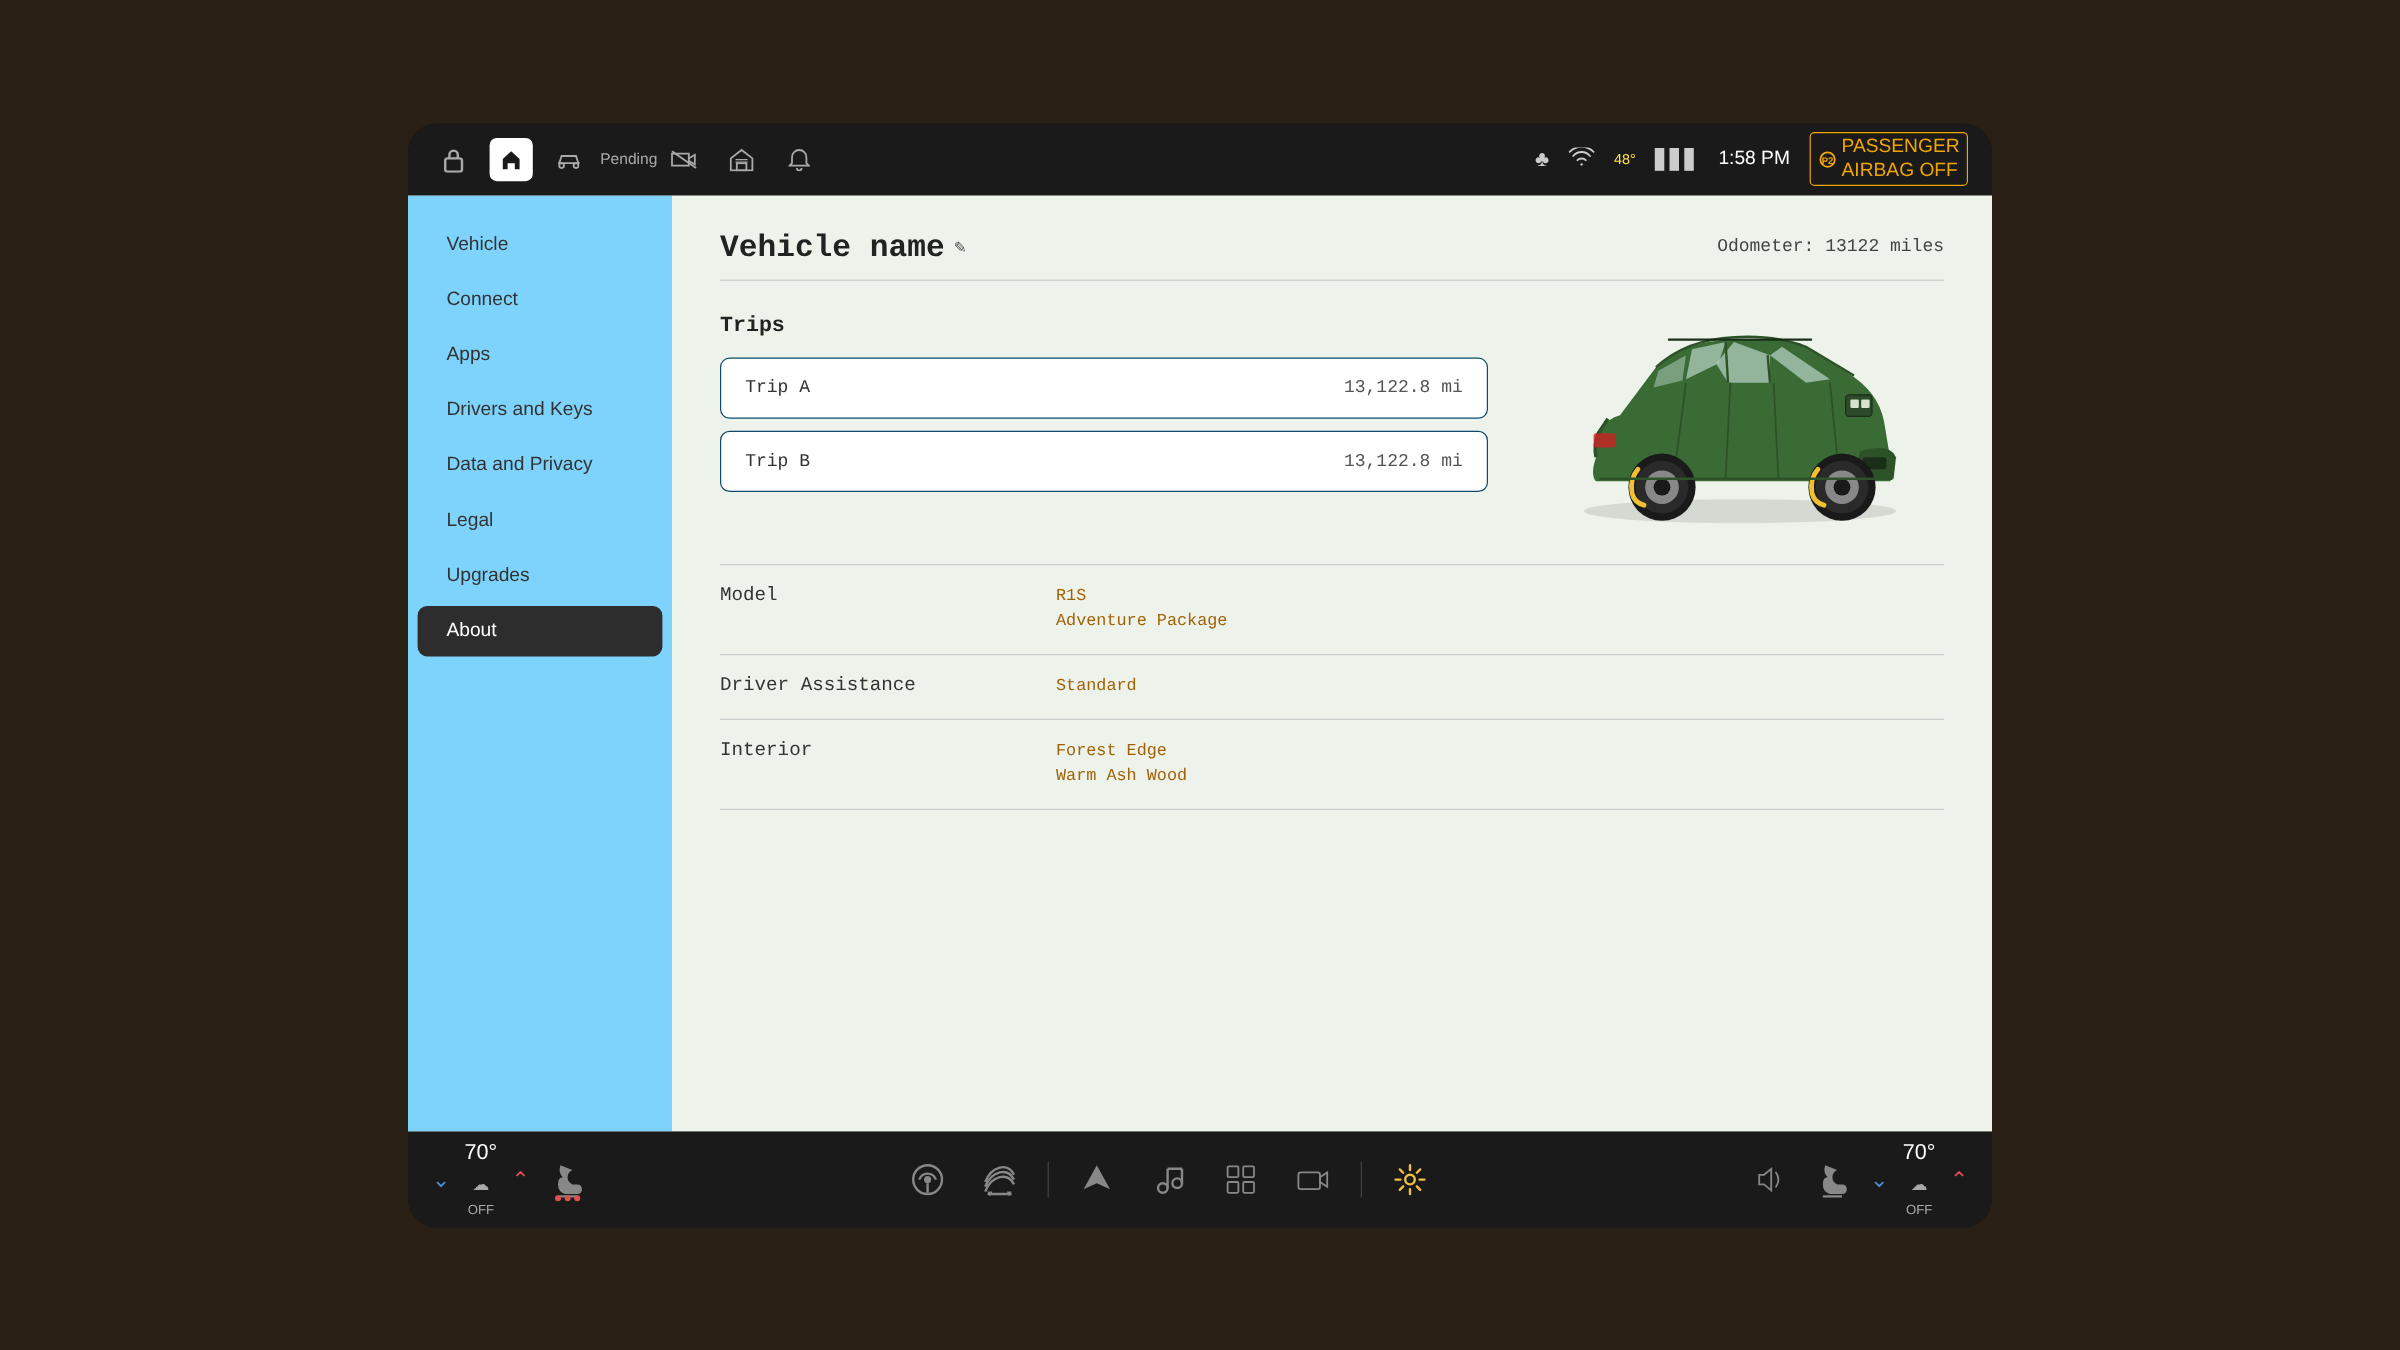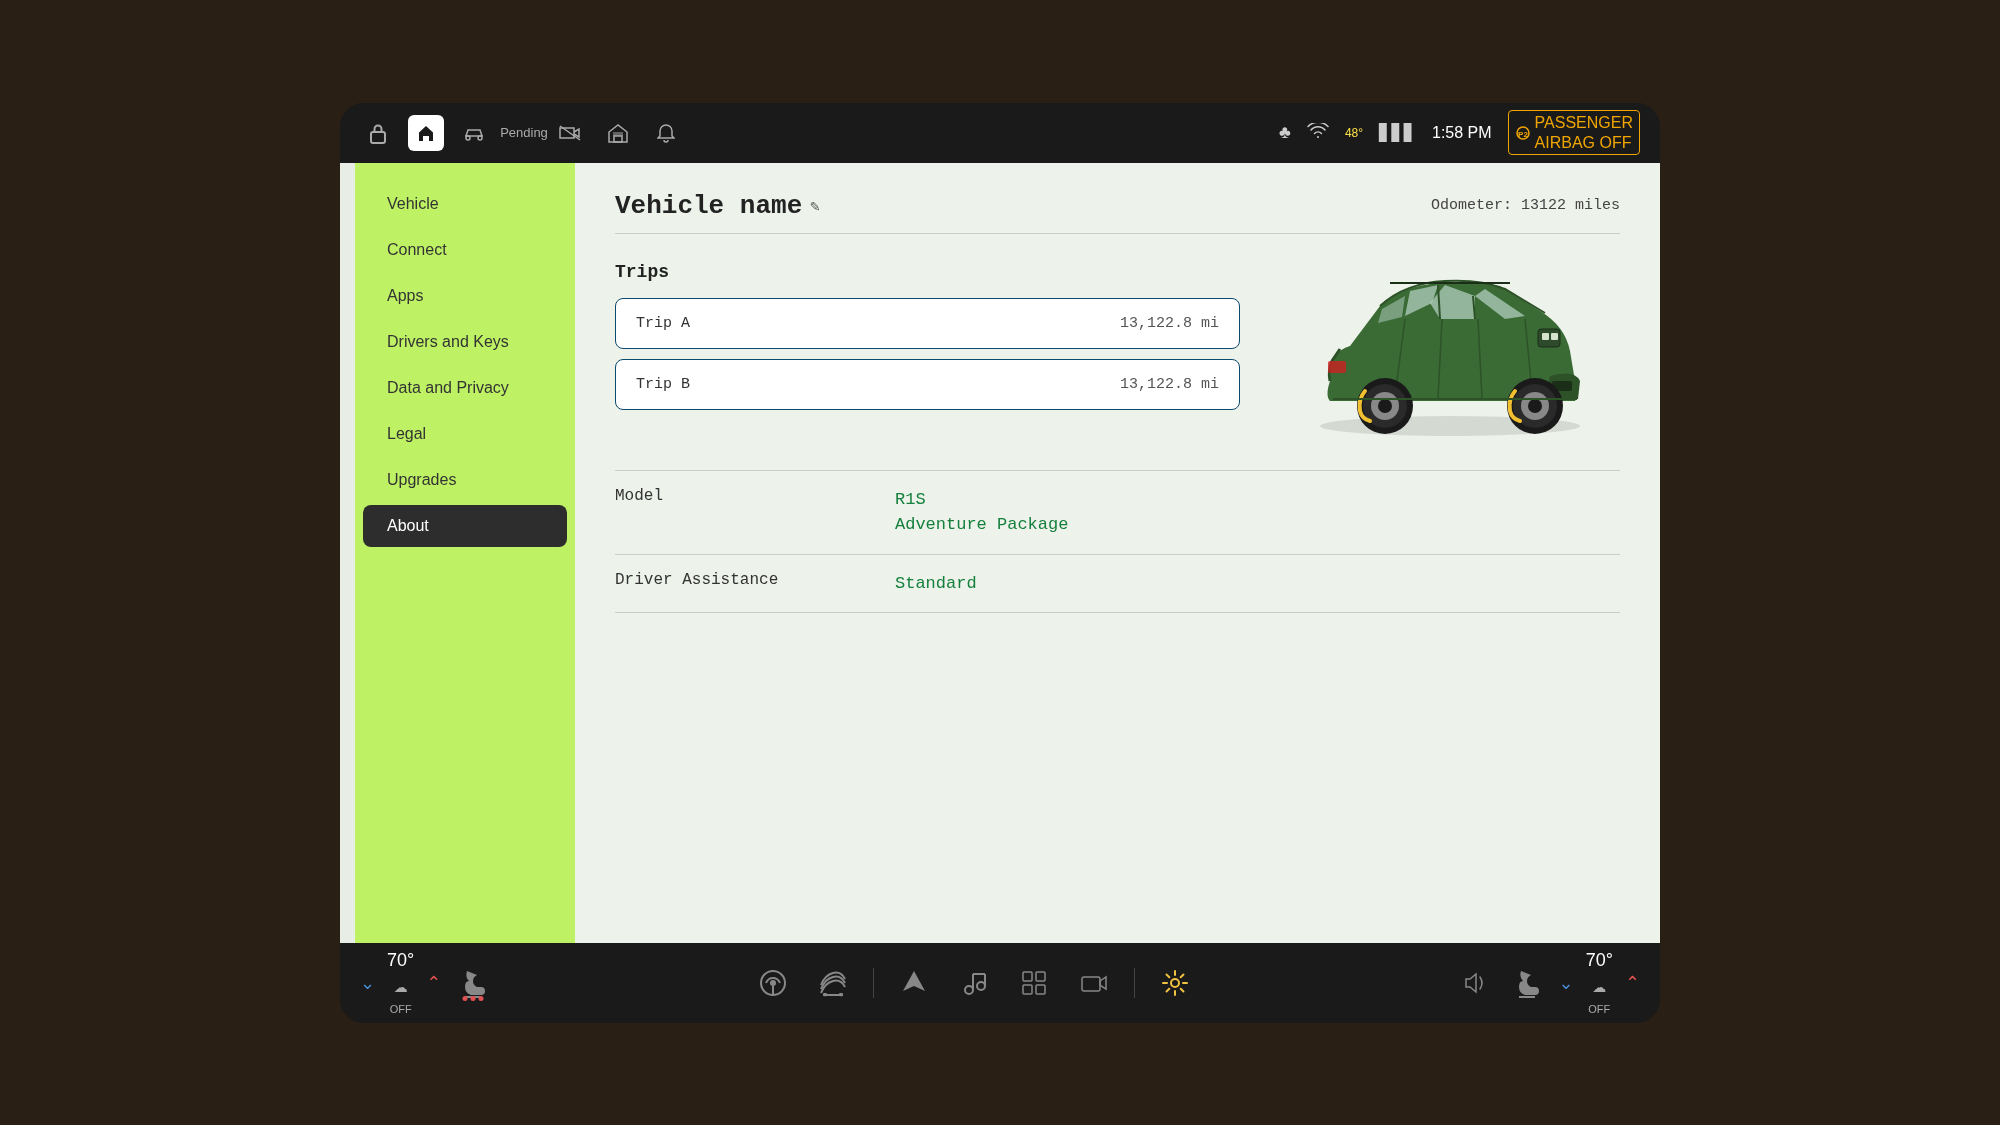--- a/index.html
+++ b/index.html
@@ -86,27 +86,26 @@
     
     .main-area {
       flex: 1;
       display: flex;
       background: #e8ede6;
       overflow: hidden;
     }
     
     .sidebar {
       width: 220px;
-      background: #bef264;
+      background: #7dd3fc;
       padding: 20px 0;
       flex-shrink: 0;
       display: flex;
       flex-direction: column;
       gap: 4px;
-      margin-left: 15px;
     }
     .sidebar-item {
       padding: 12px 24px;
       font-size: 16px;
       color: #333;
       cursor: pointer;
       border-radius: 4px;
       margin: 0 8px;
     }
     .sidebar-item.active {
@@ -196,22 +195,22 @@
       padding: 16px 0;
       border-bottom: 1px solid #ccc;
     }
     .info-label {
       width: 280px;
       font-size: 16px;
       color: #333;
       flex-shrink: 0;
     }
     .info-value {
-      font-size: 17px;
-      color: #15803d;
+      font-size: 14px;
+      color: #a16207;
       line-height: 1.5;
     }
     
     .bottom-bar {
       height: 80px;
       background: #1a1a1a;
       display: flex;
       align-items: center;
       justify-content: space-between;
       padding: 0 20px;
@@ -470,20 +469,27 @@
           <div class="info-label">Model</div>
           <div class="info-value">
             <div>R1S</div>
             <div>Adventure Package</div>
           </div>
         </div>
         <div class="info-row">
           <div class="info-label">Driver Assistance</div>
           <div class="info-value">Standard</div>
         </div>
+        <div class="info-row">
+          <div class="info-label">Interior</div>
+          <div class="info-value">
+            <div>Forest Edge</div>
+            <div>Warm Ash Wood</div>
+          </div>
+        </div>
       </div>
     </div>
   </div>
 
   <div class="bottom-bar">
 
     <div class="bottom-left">
       <span class="chevron-btn">⌄</span>
       <div class="temp-control">
         <span class="temp-value">70°</span>

